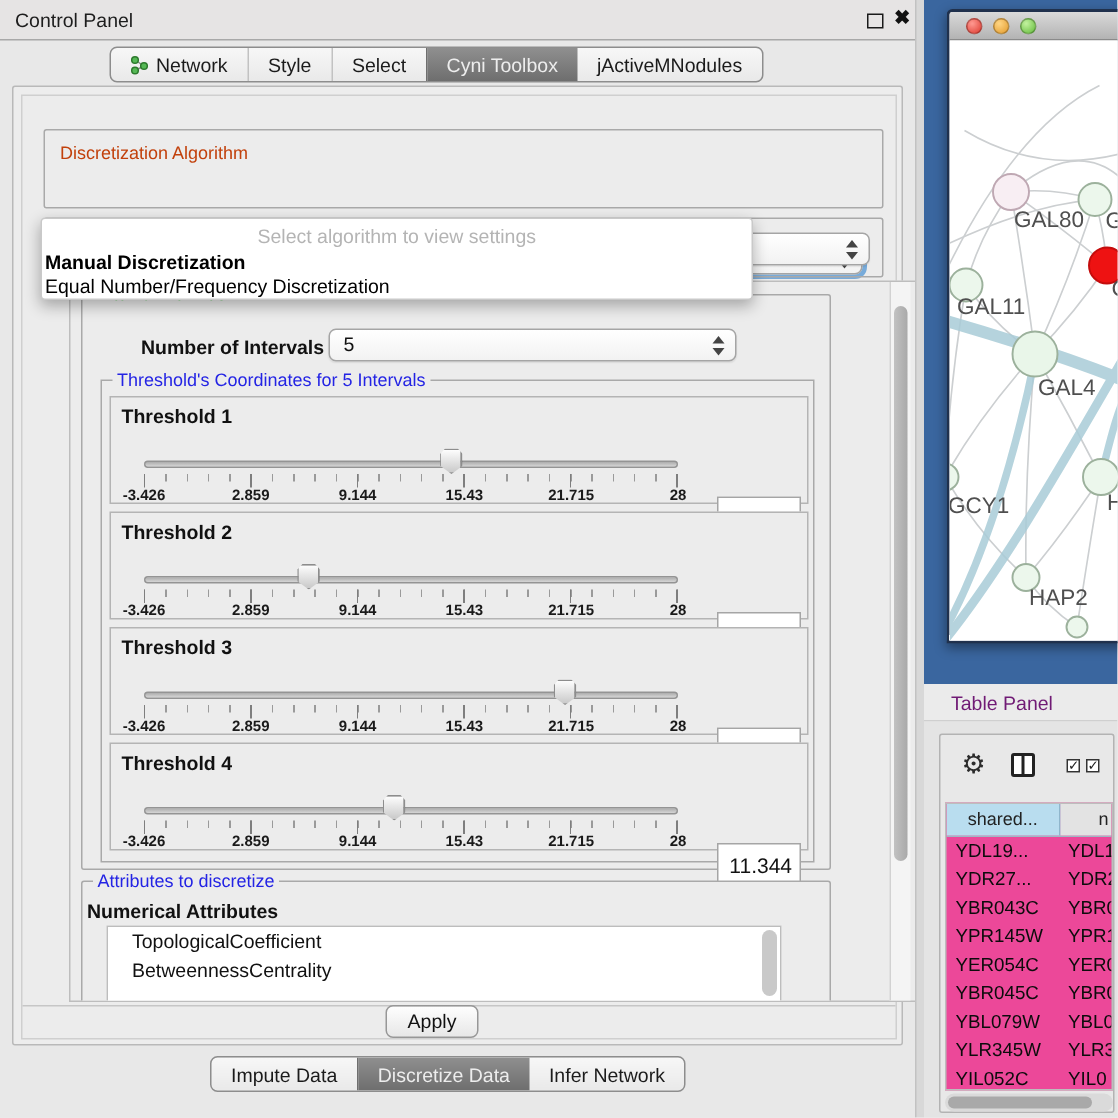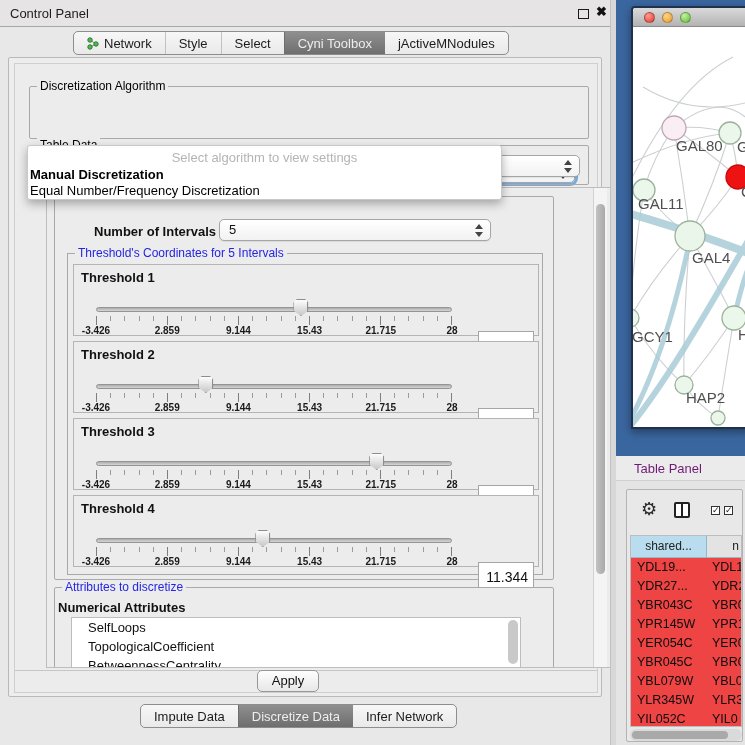--- a/index.html
+++ b/index.html
@@ -22,21 +22,21 @@
   #top-tabs { left:73px; top:31px; }
   #bottom-tabs { left:140px; top:704px; }
   .net-ico { margin-right:5px; }
 
   
   #outer-panel { position:absolute; left:8px; top:57px; width:594px; height:640px; border:1px solid #b9b9b9; background:#ededed; border-radius:2px; }
   #inner-panel { position:absolute; left:5px; top:5px; width:584px; height:630px; border:1px solid #cfcfcf; background:#ececec; }
 
   .group { position:absolute; border:1px solid #a9a9a9; border-radius:2px; }
   .group-legend { position:absolute; top:-8px; left:7px; background:#ececec; padding:0 3px; font-size:12px; }
-  .lg-dark { color:#000000; }
+  .lg-dark { color:#c2410c;margin-top:16px; }
   .lg-green { color:#27c427; }
   .lg-blue { color:#2424e4; }
 
   
   .combo { position:absolute; background:linear-gradient(#ffffff,#f2f2f2); border:1px solid #a5a5a5; border-radius:5px; height:22px; line-height:20px; padding-left:9px; font-size:13px; color:#111; box-shadow:0 1px 1px rgba(0,0,0,.08); }
   .stepper { position:absolute; right:7px; top:3px; width:9px; height:15px; }
   .stepper:before, .stepper:after { content:""; position:absolute; left:1px; border-left:4px solid transparent; border-right:4px solid transparent; }
   .stepper:before { top:1px; border-bottom:5px solid #444; }
   .stepper:after { bottom:1px; border-top:5px solid #444; }
   #algo-combo { left:27px; top:97px; width:533px; box-shadow:0 0 0 3px rgba(100,160,215,.85); }
@@ -100,21 +100,21 @@
   
   #tp-titlebar { position:absolute; left:616px; top:456px; width:129px; height:25px; background:#ebebeb; border-bottom:1px solid #cfcfcf; }
   #tp-title { position:absolute; left:18px; top:5px; font-size:13px; color:#701a75; }
   #tp-body { position:absolute; left:616px; top:481px; width:129px; height:264px; background:#e4e4e4; }
   #tp-panel { position:absolute; left:10px; top:8px; width:117px; height:253px; background:#e8e8e8; border:1px solid #b3b3b3; border-radius:2px; }
   #gear-ico { position:absolute; left:14px; top:8px; font-size:18px; color:#2c2c2c; }
   #split-ico { position:absolute; left:47px; top:12px; width:16px; height:16px; border:2px solid #222; border-radius:2px; background:#fff; }
   #split-ico:before { content:""; position:absolute; left:5px; top:0; width:2px; height:12px; background:#222; }
   .chk { position:absolute; top:16px; width:9px; height:9px; border:1.5px solid #333; font-size:9px; line-height:7px; text-align:center; color:#222; background:#fff; }
   #chk1 { left:84px; } #chk2 { left:97px; }
-  #tp-table { position:absolute; left:3px; top:45px; width:112px; height:192px; background:#ef4444; border:1px solid #bdbdbd; overflow:hidden; }
+  #tp-table { position:absolute; left:3px; top:45px; width:112px; height:192px; background:#ec4899; border:1px solid #bdbdbd; overflow:hidden; }
   .thead { display:flex; height:22px; border-bottom:1px solid #9fb6c4; }
   .hcell { font-size:12px; color:#222; line-height:21px; text-align:center; overflow:hidden; white-space:nowrap; }
   .hc0 { width:76px; background:#b9ddef; border-right:1px solid #8fb6cc; }
   .hc1 { flex:1; background:#e3e3e3; text-align:right; padding-right:2px; }
   .trow { display:flex; height:19px; }
   .tcell { font-size:12.5px; color:#0c0c0c; line-height:19px; white-space:nowrap; overflow:hidden; }
   .c0 { width:76px; padding-left:6px; }
   .c1 { flex:1; padding-left:5px; }
   #tp-hscroll { position:absolute; left:3px; top:239px; width:112px; height:12px; background:#dadada; border-radius:6px; }
   #tp-hthumb { position:absolute; left:2px; top:2px; width:96px; height:8px; background:#a9a9a9; border-radius:4px; }
@@ -267,21 +267,20 @@
               </div>
               <div class="th-value">11.344</div>
             </div>
           </div>
         </div>
 
         <div class="group" id="attr-group">
           <span class="group-legend lg-blue">Attributes to discretize</span>
           <span id="attr-sub">Numerical Attributes</span>
           <div id="attr-list">
-            <div class="attr-item">SelfLoops</div>
             <div class="attr-item">TopologicalCoefficient</div>
             <div class="attr-item">BetweennessCentrality</div>
             <div id="attr-scroll"></div>
           </div>
         </div>
 
         <div id="v-scrollbar">
           <div id="v-thumb"></div>
         </div>
       </div>

